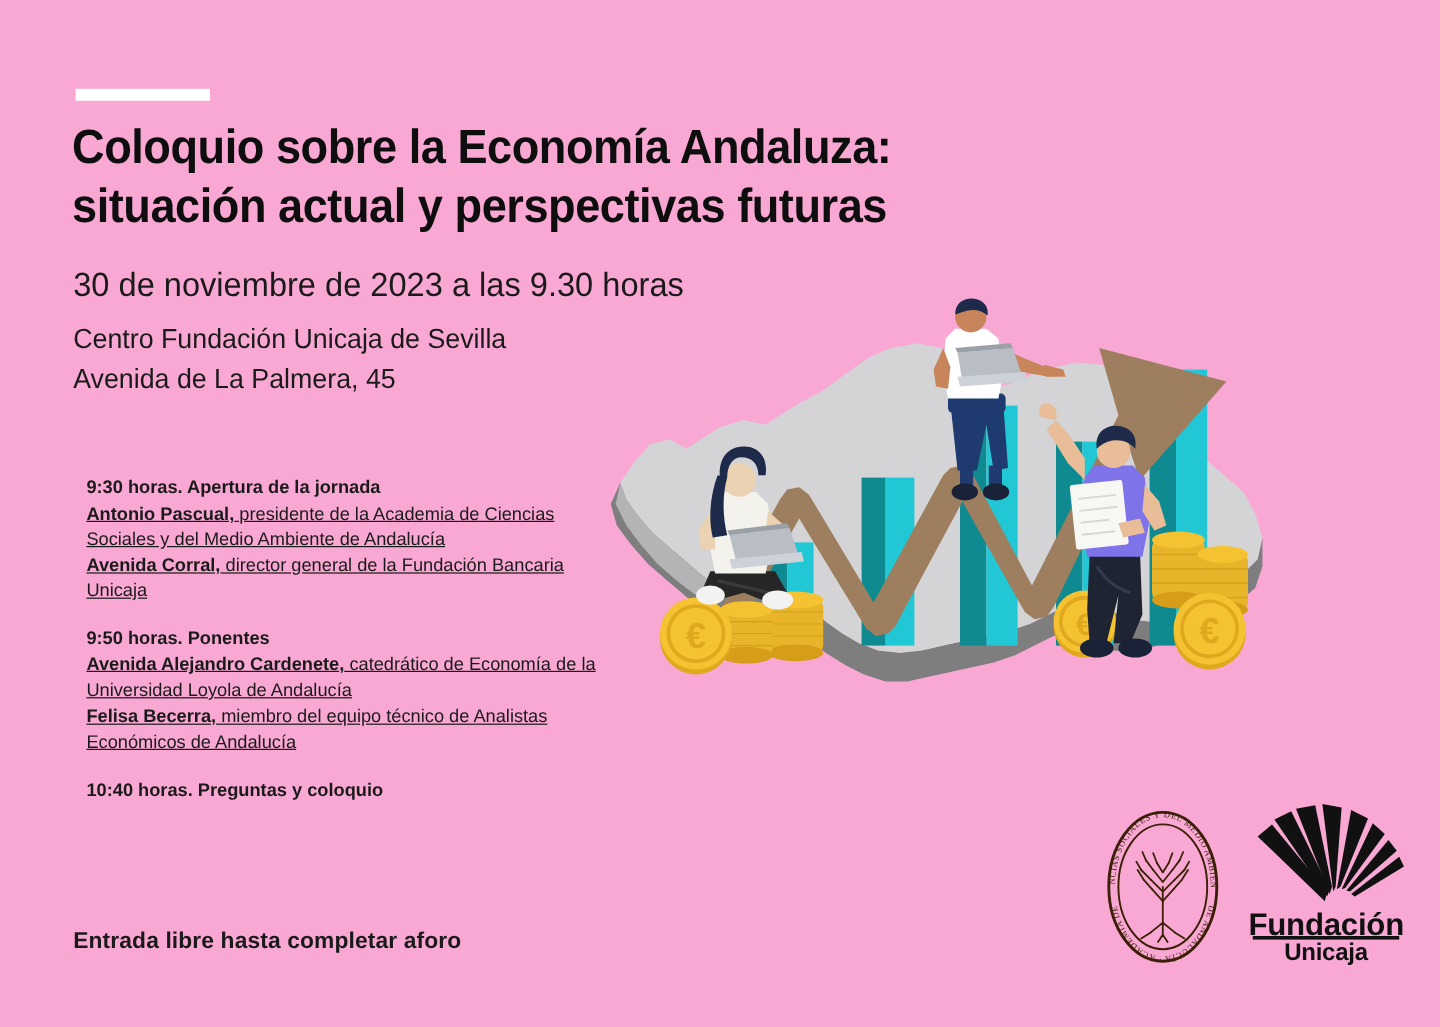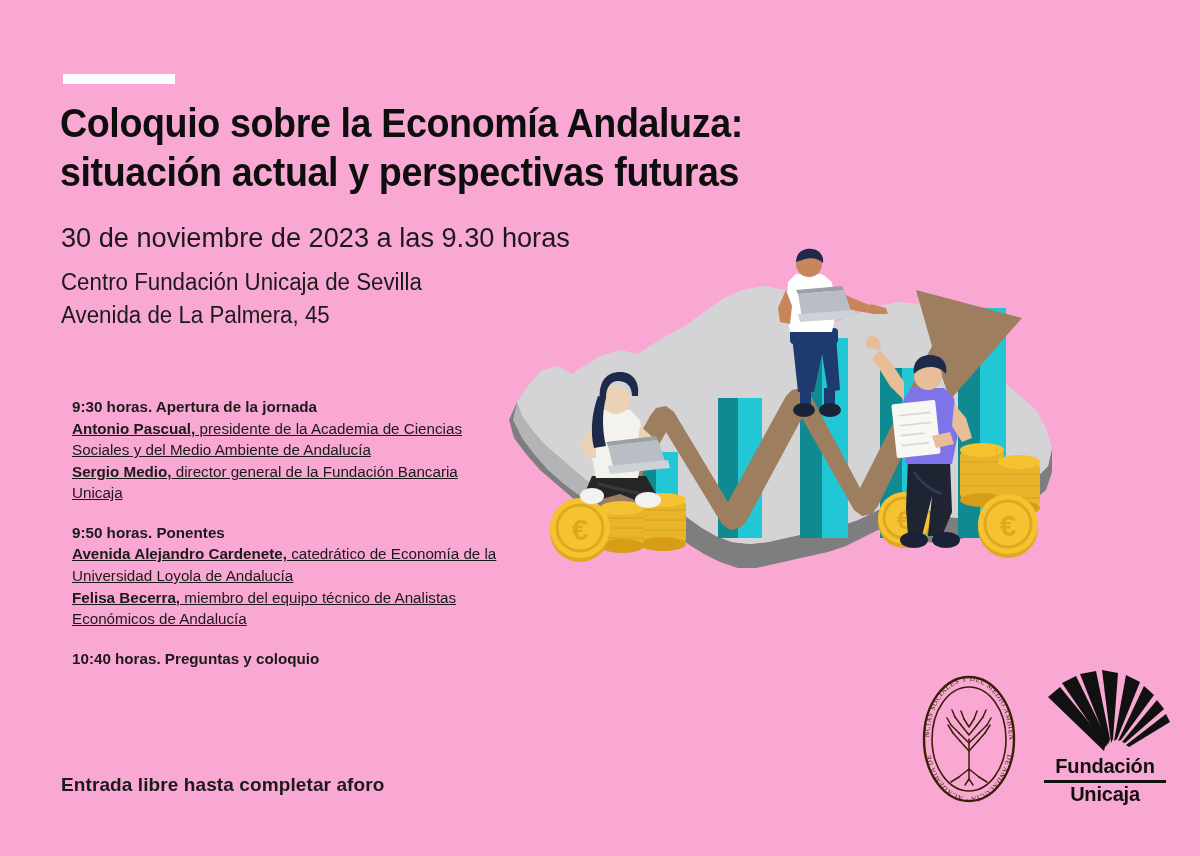--- a/index.html
+++ b/index.html
@@ -53,22 +53,22 @@
   
   .illus{position:absolute;left:480px;top:250px;width:620px;height:430px;}
   .illus svg{display:block;width:100%;height:100%;overflow:visible;}
 
   
   .logos{position:absolute;left:905px;top:665px;width:270px;height:150px;}
   .seal{position:absolute;left:10px;top:8px;width:108px;height:132px;}
   .unicaja{position:absolute;left:135px;top:2px;width:130px;height:145px;}
   .uni-fan{position:absolute;left:0;top:0;width:130px;height:86px;}
   .uni-word1{
-    position:absolute;left:0;top:88px;width:130px;text-align:center;
-    font-size:20px;font-weight:700;color:#111;letter-spacing:-0.2px;
+    position:absolute;left:0;top:88px;width:130px;text-align:right;
+    font-size:26px;font-weight:700;color:#111;letter-spacing:-0.2px;
   }
   .uni-div{position:absolute;left:4px;top:113px;width:122px;height:3px;background:#111;}
   .uni-word2{
     position:absolute;left:0;top:116px;width:130px;text-align:center;
     font-size:20px;font-weight:700;color:#111;letter-spacing:-0.2px;
   }
 </style>
 </head>
 <body>
 
@@ -86,21 +86,21 @@
   <div class="venue">
     <div>Centro Fundación Unicaja de Sevilla</div>
     <div>Avenida de La Palmera, 45</div>
   </div>
 
   <div class="program">
 
     <div class="prog-block">
       <div class="prog-head">9:30 horas. Apertura de la jornada</div>
       <div class="prog-line"><b>Antonio Pascual,</b><span> presidente de la Academia de Ciencias Sociales y del Medio Ambiente de Andalucía</span></div>
-      <div class="prog-line"><b>Sergio Medio,</b><span> director general de la Fundación Bancaria Unicaja</span></div>
+      <div class="prog-line"><b>Avenida Corral,</b><span> director general de la Fundación Bancaria Unicaja</span></div>
     </div>
 
     <div class="prog-block">
       <div class="prog-head">9:50 horas. Ponentes</div>
       <div class="prog-line"><b>Avenida Alejandro Cardenete,</b><span> catedrático de Economía de la Universidad Loyola de Andalucía</span></div>
       <div class="prog-line"><b>Felisa Becerra,</b><span> miembro del equipo técnico de Analistas Económicos de Andalucía</span></div>
     </div>
 
     <div class="prog-block">
       <div class="prog-head">10:40 horas. Preguntas y coloquio</div>

